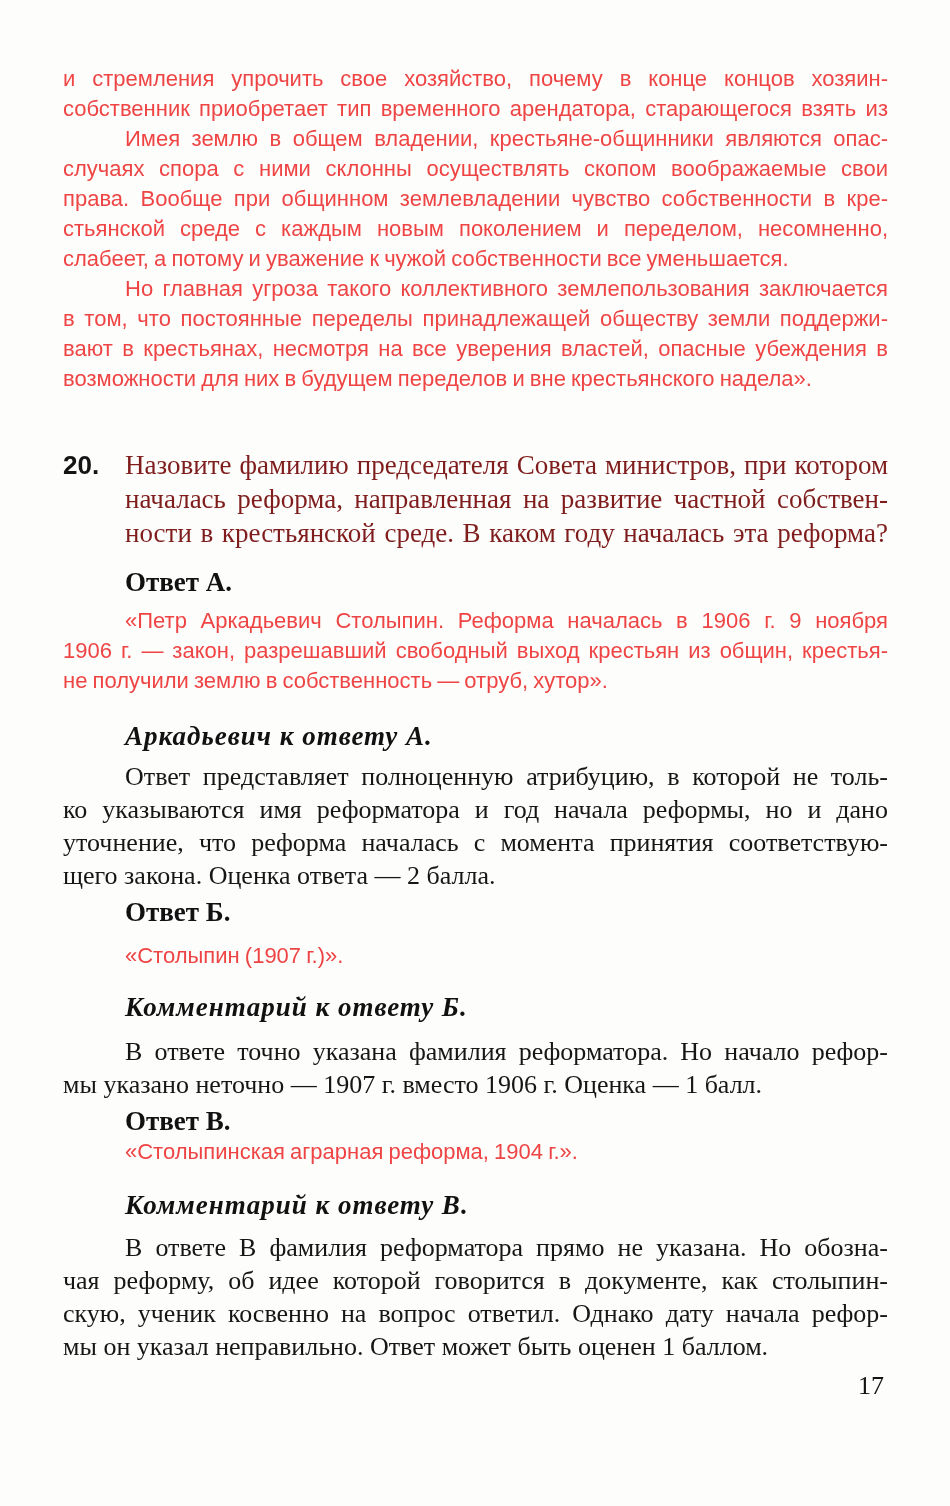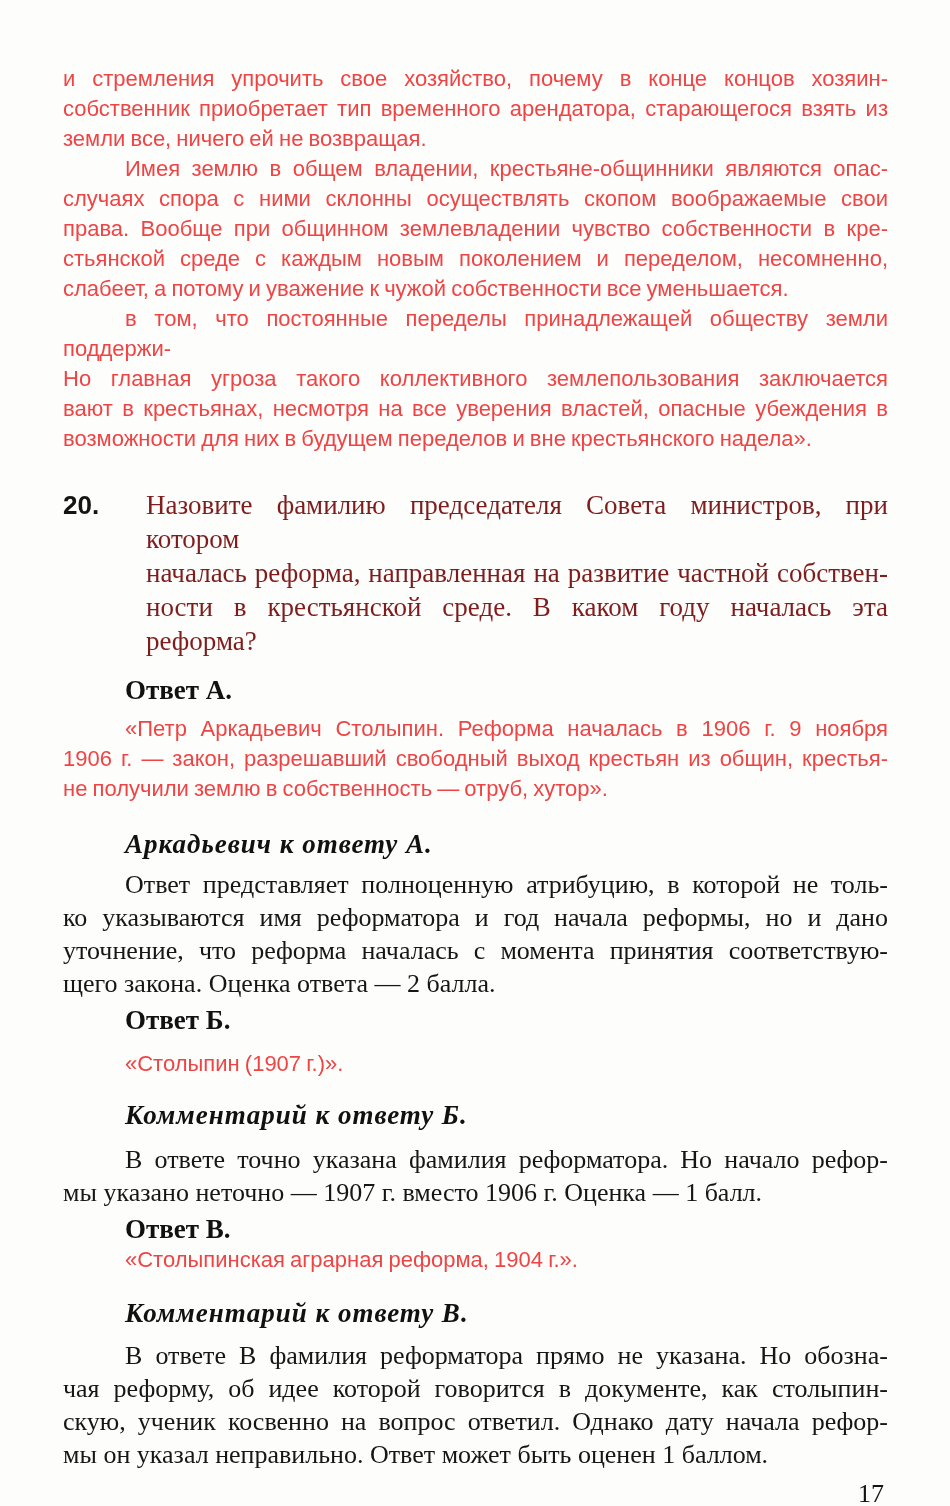--- a/index.html
+++ b/index.html
@@ -29,22 +29,21 @@
   }
 
   
   .jline { text-align: justify; text-align-last: justify; }
   .jline.jlast { text-align: left; text-align-last: left; }
   .indent .jline:first-child { text-indent: 62px; }
 
   
   .question {
     display: flex;
-    margin-top: 34px;
-    gap: 21px;
+    margin-top: 54px;
   }
   .q-number {
     flex: 0 0 62px;
     font-family: "Liberation Sans", "DejaVu Sans", sans-serif;
     font-weight: bold;
     font-size: 26px;
     line-height: 34px;
     color: #141414;
   }
   .q-text {
@@ -99,32 +98,31 @@
     color: #141414;
   }
 </style>
 </head>
 <body>
 
 <section>
   <div class="sans-par">
       <div class="jline">и стремления упрочить свое хозяйство, почему в конце концов хозяин-</div>
       <div class="jline">собственник приобретает тип временного арендатора, старающегося взять из</div>
-      <div class="jline jlast">земли все, ничего ей не возвращая.</div>
     </div>
   <div class="sans-par indent">
       <div class="jline">Имея землю в общем владении, крестьяне-общинники являются опас-</div>
       <div class="jline">случаях спора с ними склонны осуществлять скопом воображаемые свои</div>
       <div class="jline">права. Вообще при общинном землевладении чувство собственности в кре-</div>
       <div class="jline">стьянской среде с каждым новым поколением и переделом, несомненно,</div>
       <div class="jline jlast">слабеет, а потому и уважение к чужой собственности все уменьшается.</div>
     </div>
   <div class="sans-par indent">
+      <div class="jline">Но главная угроза такого коллективного землепользования заключается</div>
       <div class="jline">в том, что постоянные переделы принадлежащей обществу земли поддержи-</div>
-      <div class="jline">Но главная угроза такого коллективного землепользования заключается</div>
       <div class="jline">вают в крестьянах, несмотря на все уверения властей, опасные убеждения в</div>
       <div class="jline jlast">возможности для них в будущем переделов и вне крестьянского надела».</div>
     </div>
 </section>
 
 <section class="question">
   <div class="q-number">20.</div>
   <div class="q-text">
       <div class="jline">Назовите фамилию председателя Совета министров, при котором</div>
       <div class="jline">началась реформа, направленная на развитие частной собствен-</div>

